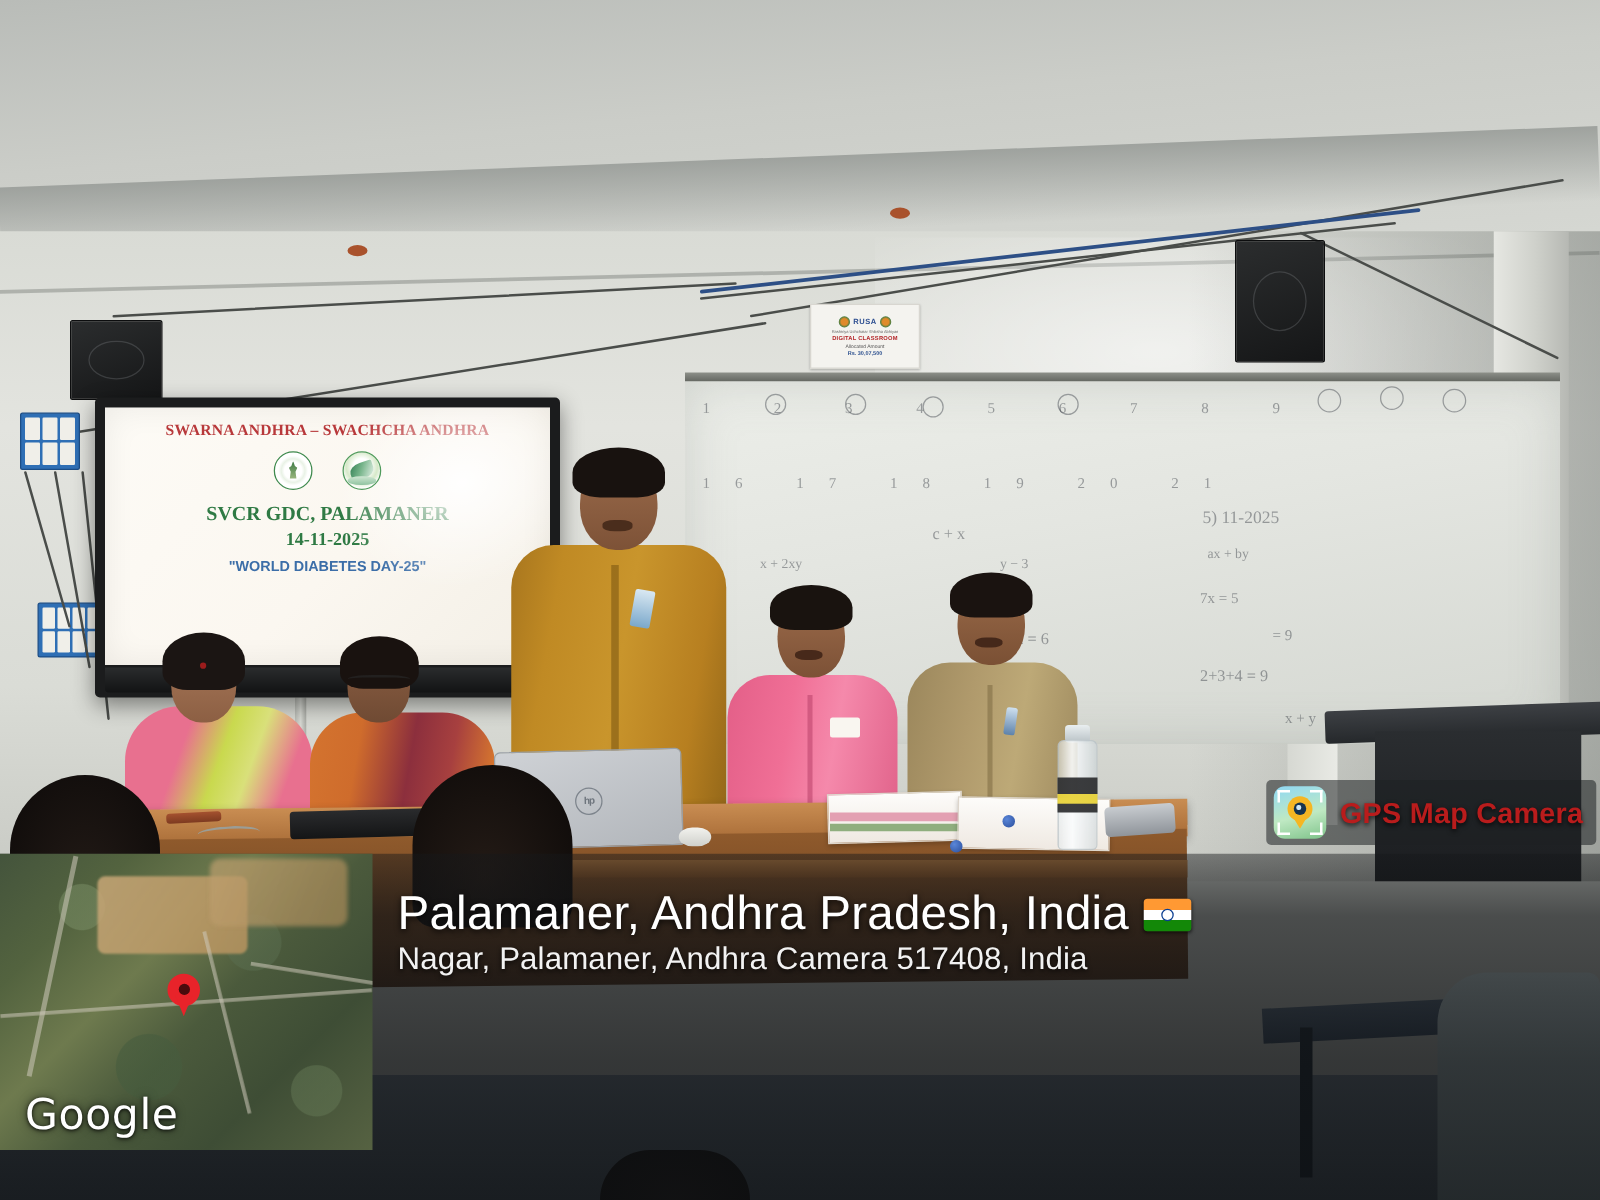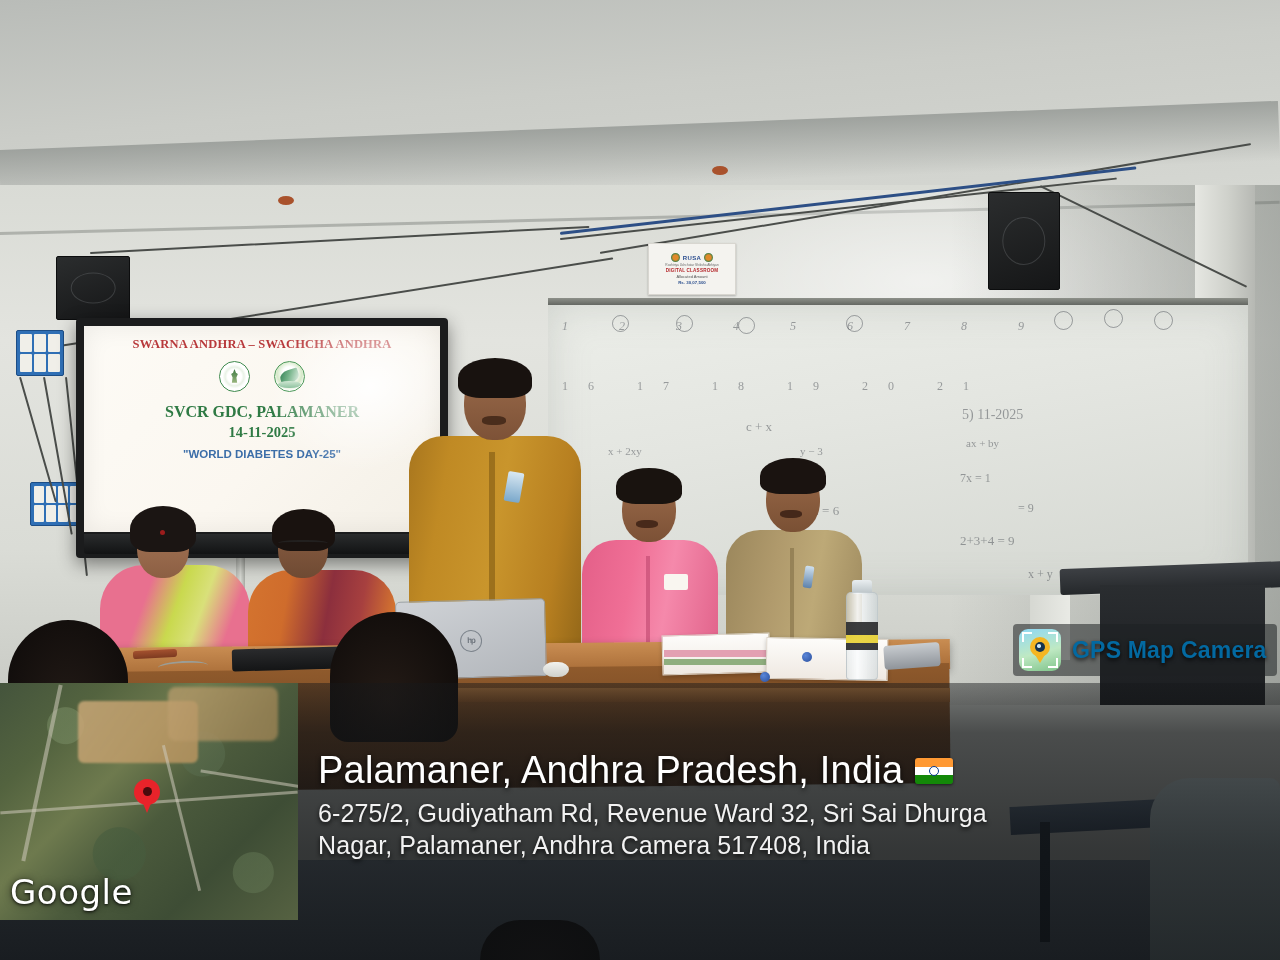--- a/index.html
+++ b/index.html
@@ -318,31 +318,31 @@
   }
   .map-pin .pin-tail{
     position:absolute; left:6px; top:17px; width:14px; height:17px;
     background:#e8232a; clip-path:polygon(0 0,100% 0,50% 100%);
   }
   .map-pin .pin-dot{
     position:absolute; left:9px; top:8px; width:9px; height:9px;
     border-radius:50%; background:#4a0b0d;
   }
   .google-wm{
-    position:absolute; left:10px; bottom:8px;
+    position:absolute; left:20px; bottom:8px;
     color:#fff; font-size:34px; font-weight:400; letter-spacing:.5px;
     font-family:"DejaVu Sans", sans-serif;
     text-shadow:0 1px 3px rgba(0,0,0,.85), 0 0 8px rgba(0,0,0,.6);
   }
 
   .ov-text{ position:absolute; left:318px; top:712px; width:940px; }
   .ov-place{
     color:#ffffff; font-size:38px; font-weight:400; letter-spacing:.2px;
     text-shadow:0 2px 5px rgba(0,0,0,.85);
-    display:flex; align-items:center; gap:12px; line-height:1.05;margin-top:39px;
+    display:flex; align-items:center; gap:12px; line-height:1.05;
   }
   .flag{
     width:38px; height:26px; border-radius:3px; display:inline-block;
     background:linear-gradient(180deg,#ff9933 0 33.3%,#ffffff 33.3% 66.6%,#138808 66.6% 100%);
     position:relative; flex:0 0 auto; box-shadow:0 1px 3px rgba(0,0,0,.6);
   }
   .flag::after{
     content:""; position:absolute; left:50%; top:50%; width:8px; height:8px;
     transform:translate(-50%,-50%); border:1.3px solid #0a3d91; border-radius:50%;
   }
@@ -377,21 +377,21 @@
   }
   .badge-icon .eye{
     position:absolute; left:16px; top:13px; width:10px; height:10px;
     border-radius:50%; background:#16344f;
   }
   .badge-icon .eye-g{
     position:absolute; left:18px; top:15px; width:3.5px; height:3.5px;
     border-radius:50%; background:#cfe9f7;
   }
   .badge-text{
-    color:#0369a1; font-size:23px; font-weight:700; letter-spacing:.2px;
+    color:#b91c1c; font-size:23px; font-weight:700; letter-spacing:.2px;
     text-shadow:0 2px 4px rgba(0,0,0,.8); white-space:nowrap;
   }
 </style>
 </head>
 <body>
 
 <div class="photo">
 
   <div class="ceiling"></div>
   <div class="ceiling-edge"></div>
@@ -457,39 +457,39 @@
 
   <div class="splate">
     <i></i>
       <i></i>
       <i></i>
       <i></i>
   </div>
 
   <div class="wb-top-rail"></div>
   <div class="whiteboard">
-    <div class="wb-ink" style="left:14px; top:14px; font-size:12px; letter-spacing:24px;font-style:italic;">1 2 3 4 5 6 7 8 9</div>
+    <div class="wb-ink" style="left:14px; top:14px; font-size:12px; letter-spacing:24px;">1 2 3 4 5 6 7 8 9</div>
     <div class="wb-ink" style="left:14px; top:74px; font-size:12px; letter-spacing:20px;">16 17 18 19 20 21</div>
     <div class="wb-circ" style="left:64px; top:10px; width:17px; height:17px;"></div>
     <div class="wb-circ" style="left:128px; top:10px; width:17px; height:17px;"></div>
     <div class="wb-circ" style="left:190px; top:12px; width:17px; height:17px;"></div>
     <div class="wb-circ" style="left:298px; top:10px; width:17px; height:17px;"></div>
     <div class="wb-circ" style="left:506px; top:6px; width:19px; height:19px;"></div>
     <div class="wb-circ" style="left:556px; top:4px; width:19px; height:19px;"></div>
     <div class="wb-circ" style="left:606px; top:6px; width:19px; height:19px;"></div>
     <div class="wb-ink" style="left:198px; top:114px; font-size:13px;">c + x</div>
     <div class="wb-ink" style="left:60px; top:140px; font-size:11px;">x + 2xy</div>
     <div class="wb-ink" style="left:252px; top:140px; font-size:11px;">y − 3</div>
     <div class="wb-ink" style="left:82px; top:196px; font-size:13px;">3x + y</div>
     <div class="wb-ink" style="left:244px; top:198px; font-size:13px;">x + 2 = 6</div>
     <div class="wb-ink" style="left:80px; top:232px; font-size:12px;">8x + y</div>
     <div class="wb-ink" style="left:244px; top:248px; font-size:12px;">2x + y = 5</div>
     <div class="wb-ink" style="left:414px; top:102px; font-size:14px;">5) 11-2025</div>
     <div class="wb-ink" style="left:418px; top:132px; font-size:11px;">ax + by</div>
-    <div class="wb-ink" style="left:412px; top:166px; font-size:12px;">7x = 1</div>
+    <div class="wb-ink" style="left:412px; top:166px; font-size:12px;">7x = 5</div>
     <div class="wb-ink" style="left:470px; top:196px; font-size:12px;">= 9</div>
     <div class="wb-ink" style="left:412px; top:228px; font-size:13px;">2+3+4 = 9</div>
     <div class="wb-ink" style="left:480px; top:262px; font-size:12px;">x + y</div>
   </div>
 
   <div class="sb-stand"></div>
   <div class="smartboard">
     <div class="sb-screen">
       <div class="sb-glare"></div>
       <div class="sb-title">SWARNA ANDHRA – SWACHCHA ANDHRA</div>
@@ -622,21 +622,20 @@
         <span class="pin-dot"></span>
     </div>
     <div class="google-wm">Google</div>
   </div>
 
   <div class="ov-text">
     <div class="ov-place">
       <span>Palamaner, Andhra Pradesh, India</span>
       <span class="flag"></span>
     </div>
-    <div class="ov-line" style="margin-top:7px;">6-275/2, Gudiyatham Rd, Revenue Ward 32, Sri Sai Dhurga</div>
     <div class="ov-line">Nagar, Palamaner, Andhra Camera 517408, India</div>
   </div>
 
   <div class="badge">
     <span class="badge-icon">
       <i class="brk b1"></i>
         <i class="brk b2"></i>
         <i class="brk b3"></i>
         <i class="brk b4"></i>
       <i class="pin-pt"></i>

